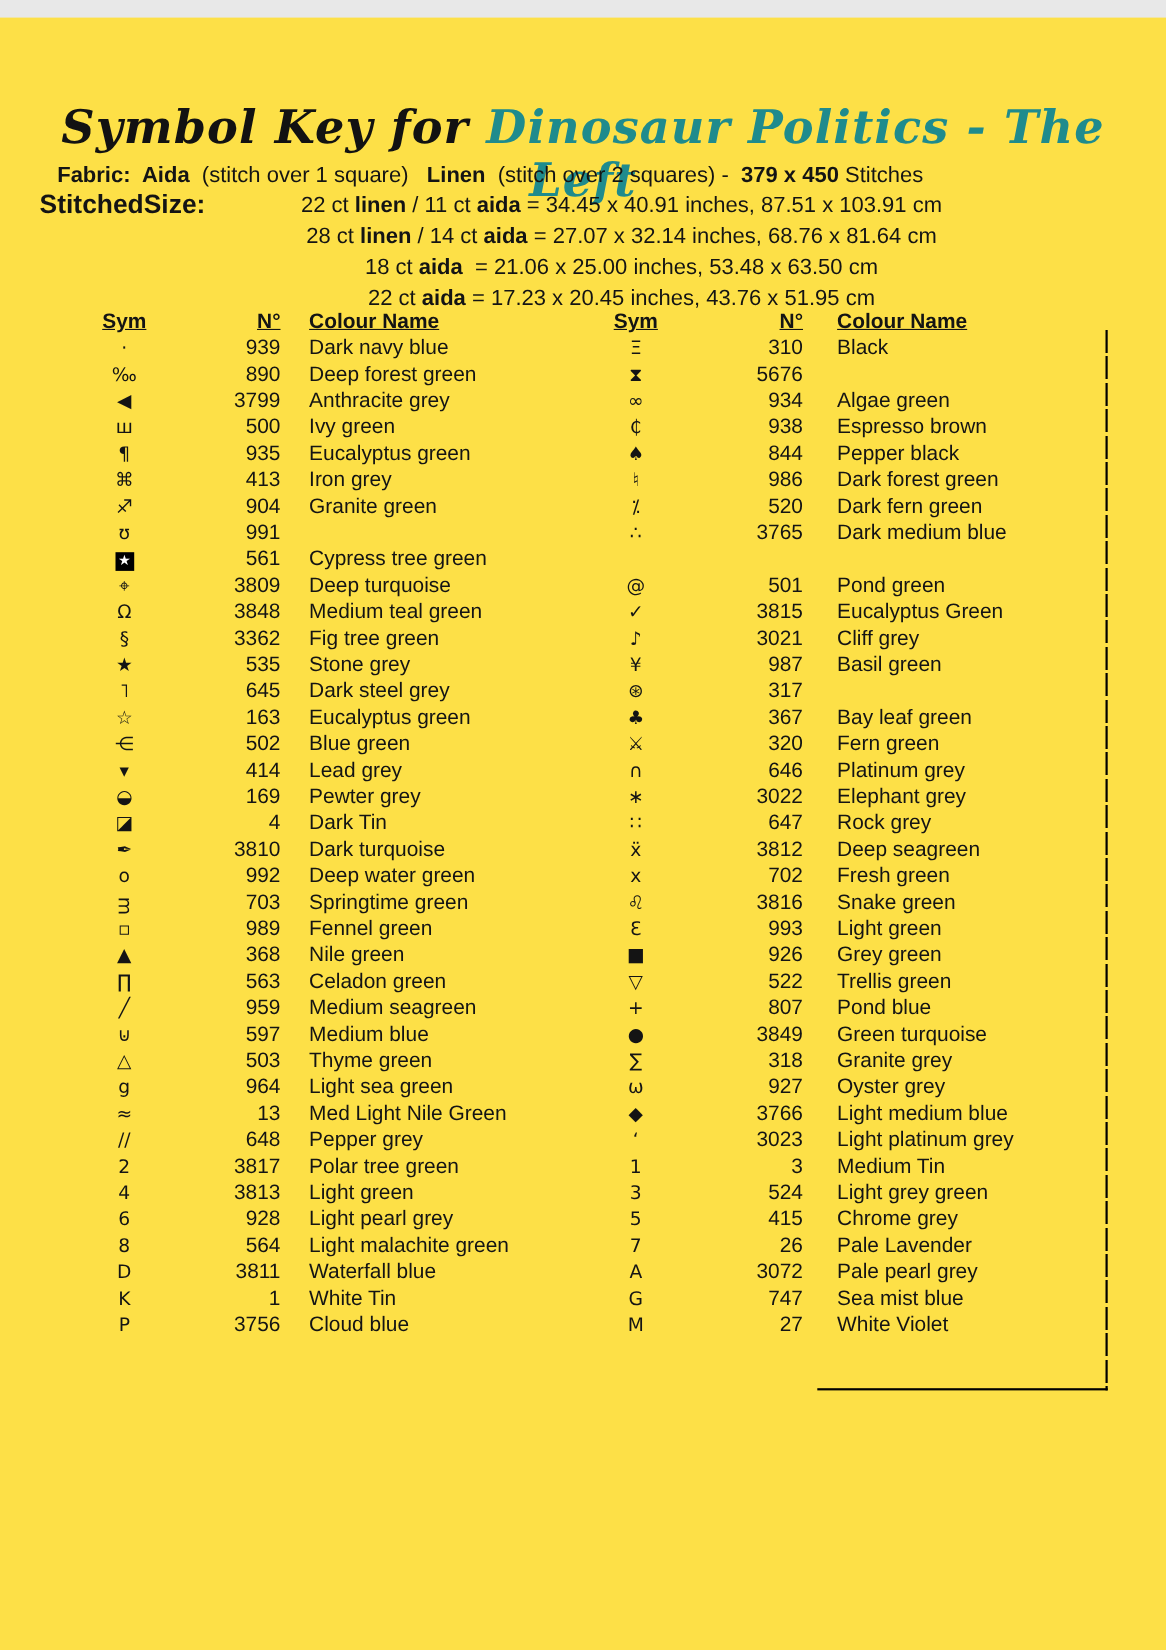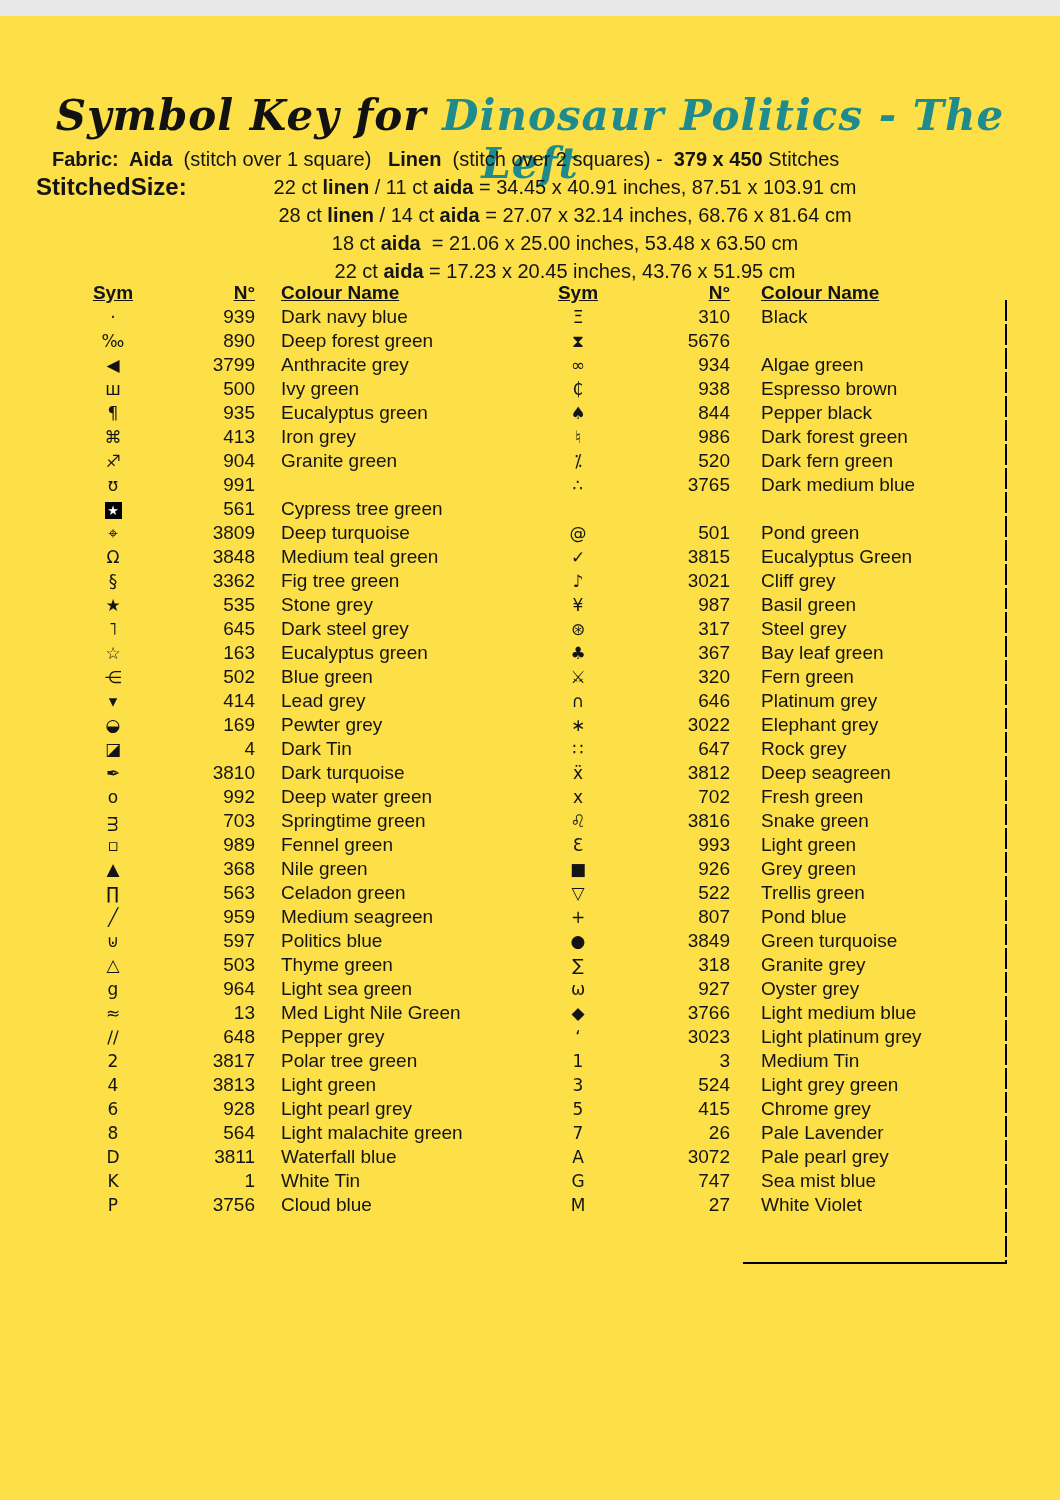--- a/index.html
+++ b/index.html
@@ -217,21 +217,21 @@
           <span class="name">Celadon green</span>
         </div>
         <div class="krow">
           <span class="sym">╱</span>
           <span class="no">959</span>
           <span class="name">Medium seagreen</span>
         </div>
         <div class="krow">
           <span class="sym">⊍</span>
           <span class="no">597</span>
-          <span class="name">Politics blue</span>
+          <span class="name">Medium blue</span>
         </div>
         <div class="krow">
           <span class="sym">△</span>
           <span class="no">503</span>
           <span class="name">Thyme green</span>
         </div>
         <div class="krow">
           <span class="sym">g</span>
           <span class="no">964</span>
           <span class="name">Light sea green</span>
@@ -351,21 +351,20 @@
           <span class="name">Cliff grey</span>
         </div>
         <div class="krow">
           <span class="sym">¥</span>
           <span class="no">987</span>
           <span class="name">Basil green</span>
         </div>
         <div class="krow">
           <span class="sym">⊛</span>
           <span class="no">317</span>
-          <span class="name">Steel grey</span>
         </div>
         <div class="krow">
           <span class="sym">♣</span>
           <span class="no">367</span>
           <span class="name">Bay leaf green</span>
         </div>
         <div class="krow">
           <span class="sym">⚔</span>
           <span class="no">320</span>
           <span class="name">Fern green</span>

